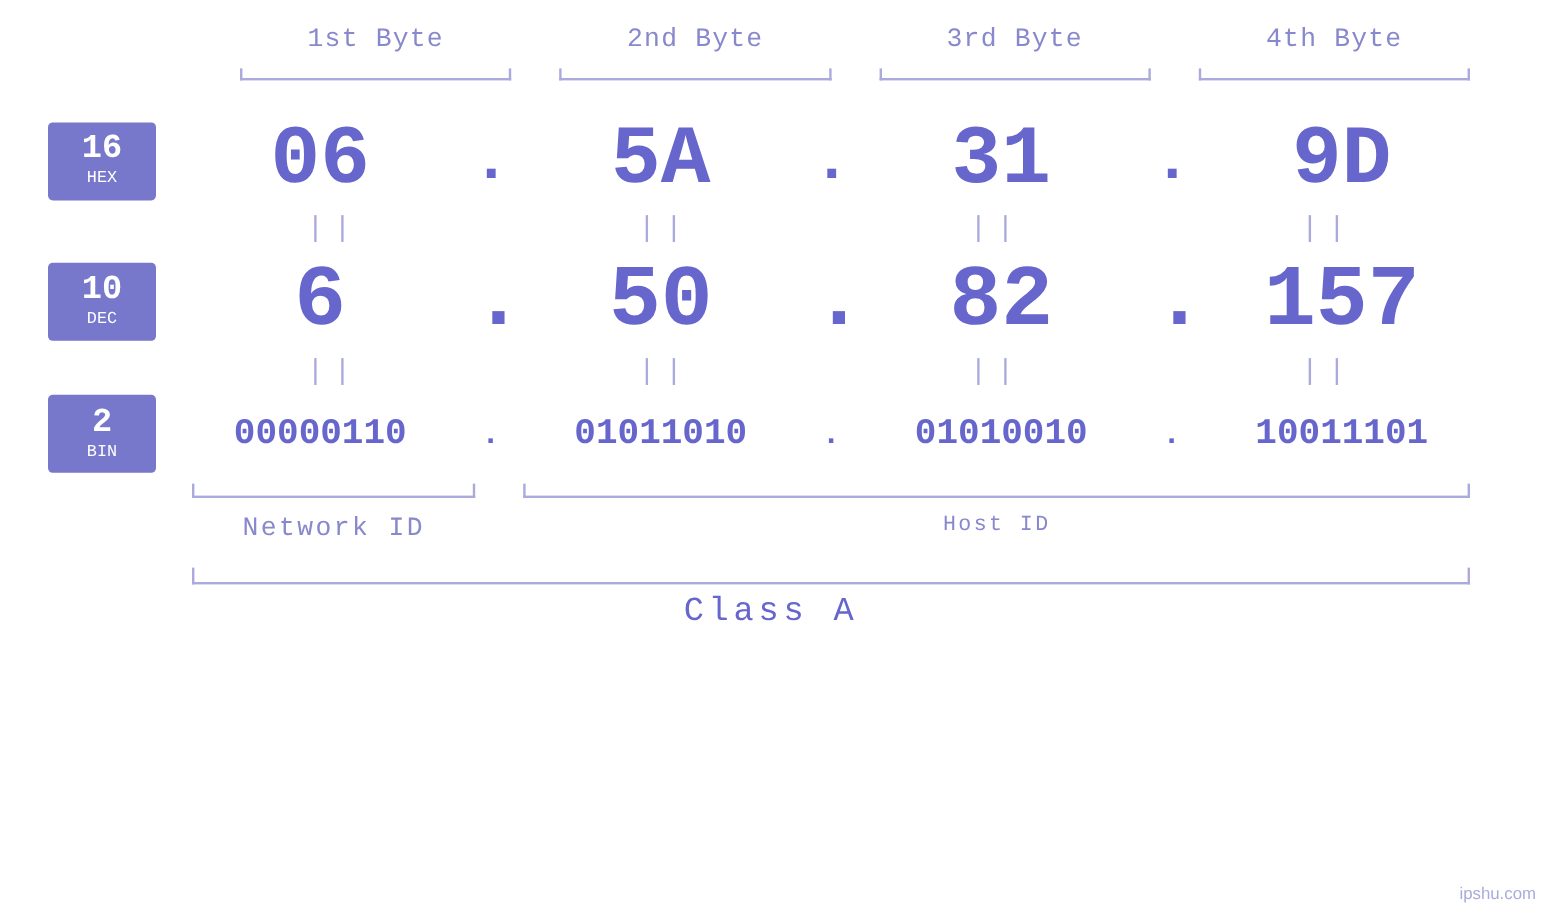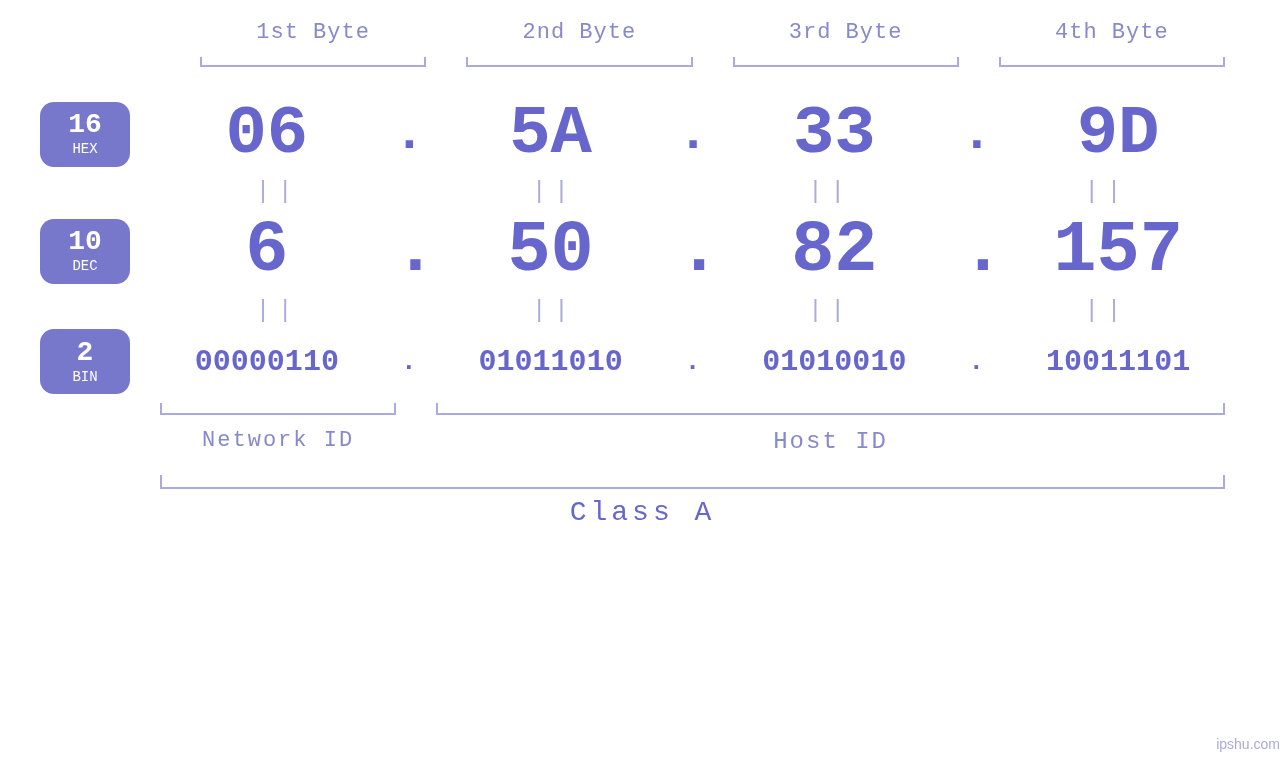--- a/index.html
+++ b/index.html
@@ -79,21 +79,21 @@
       display: flex;
       align-items: center;
       width: 100%;
       margin-bottom: 0;
     }
 
     .base-badge {
       width: 90px;
       height: 65px;
       background: #7777cc;
-      border-radius: 14px;
+      border-radius: 4px;
       display: flex;
       flex-direction: column;
       align-items: center;
       justify-content: center;
       color: white;
       margin-right: 10px;
       flex-shrink: 0;
     }
     .base-number {
       font-size: 28px;
@@ -179,21 +179,21 @@
       flex: 1;
       text-align: center;
       color: #8888cc;
       font-size: 22px;
       letter-spacing: 2px;
     }
     .host-id-label {
       flex: 3;
       text-align: center;
       color: #8888cc;
-      font-size: 24px;
+      font-size: 18px;
       letter-spacing: 2px;
     }
 
     .class-label {
       width: 100%;
       text-align: center;
       color: #6666cc;
       font-size: 28px;
       letter-spacing: 4px;
       margin-top: 8px;
@@ -238,21 +238,21 @@
   <div class="data-row">
     <div class="base-badge">
       <span class="base-number">16</span>
       <span class="base-label">HEX</span>
     </div>
     <div class="bytes-row">
       <div class="byte-value hex">06</div>
       <div class="dot">.</div>
       <div class="byte-value hex">5A</div>
       <div class="dot">.</div>
-      <div class="byte-value hex">33</div>
+      <div class="byte-value hex">31</div>
       <div class="dot">.</div>
       <div class="byte-value hex">9D</div>
     </div>
   </div>
 
   <div class="equals-row">
     <div class="equals-cell">||</div>
     <div class="equals-cell">||</div>
     <div class="equals-cell">||</div>
     <div class="equals-cell">||</div>

